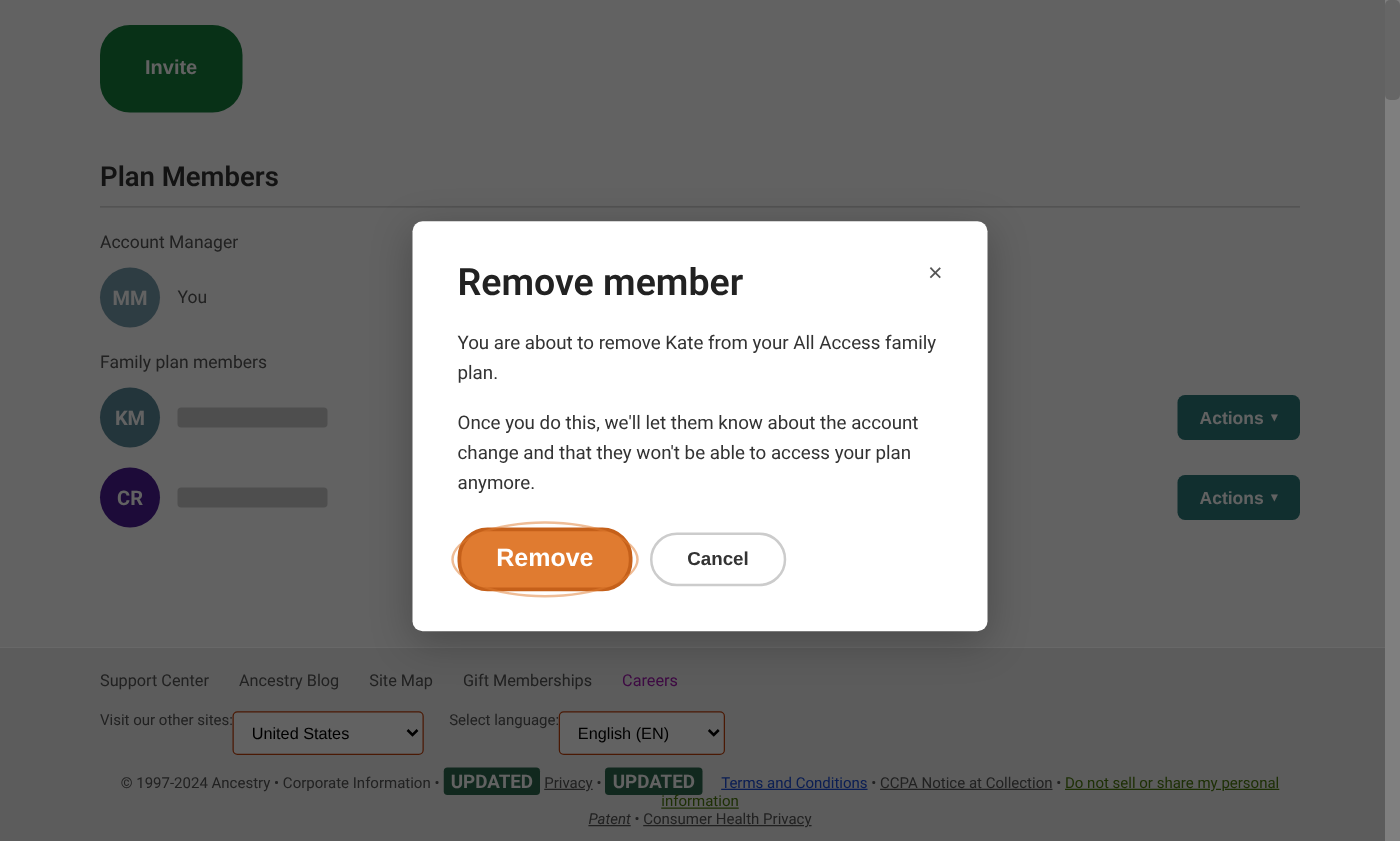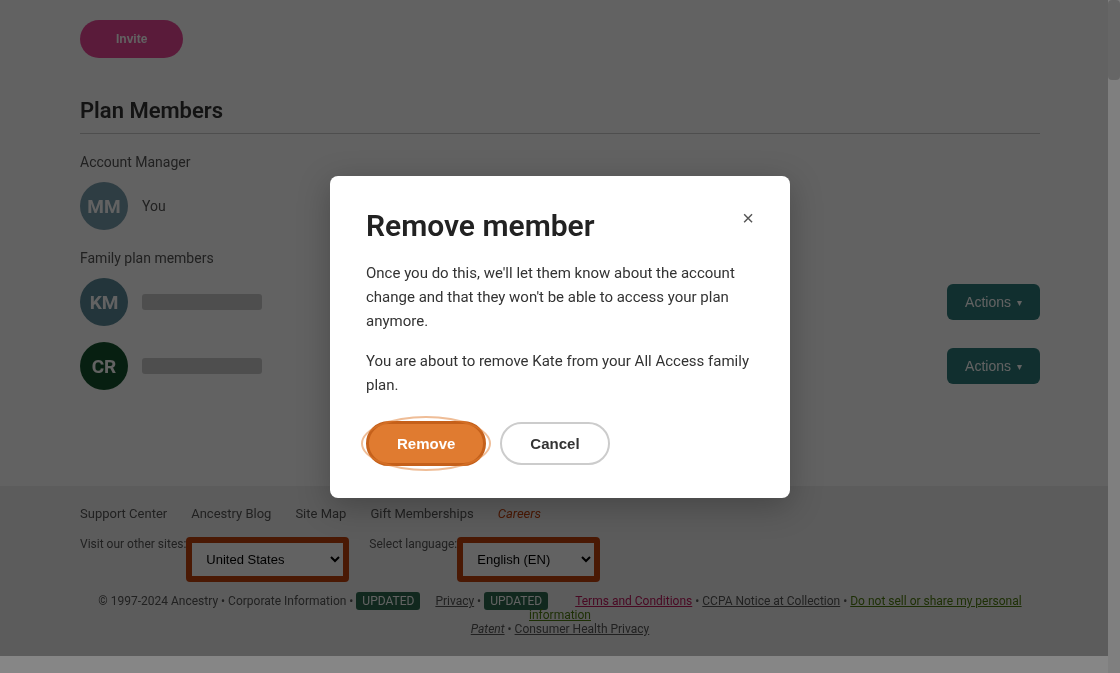--- a/index.html
+++ b/index.html
@@ -13,26 +13,26 @@
     }
 
     
     .page-bg {
       background: #fff;
       padding: 20px 80px 0;
       filter: brightness(0.7);
     }
 
     .invite-btn {
-      background: #ec4899;
+      background: #15803d;
       color: white;
       border: none;
       border-radius: 24px;
-      padding: 12px 36px;
-      font-size: 12px;
+      padding: 26px 36px;
+      font-size: 16px;
       font-weight: 600;
       cursor: pointer;
       margin-bottom: 40px;
     }
 
     .plan-members-title {
       font-size: 22px;
       font-weight: 600;
       color: #333;
       margin-bottom: 10px;
@@ -57,29 +57,29 @@
       margin-bottom: 16px;
     }
 
     .avatar {
       width: 48px;
       height: 48px;
       border-radius: 50%;
       display: flex;
       align-items: center;
       justify-content: center;
-      font-size: 19px;
+      font-size: 16px;
       font-weight: 700;
       color: white;
       flex-shrink: 0;
     }
 
     .avatar-mm { background: #7a9eae; }
     .avatar-km { background: #5b8a9a; }
-    .avatar-cr { background: #14532d; }
+    .avatar-cr { background: #4c1d95; }
 
     .member-name-blurred {
       width: 120px;
       height: 16px;
       background: #ccc;
       border-radius: 3px;
     }
 
     .member-you {
       font-size: 14px;
@@ -87,21 +87,21 @@
     }
 
     .actions-btn {
       margin-left: auto;
       background: #2d7b7b;
       color: white;
       border: none;
       border-radius: 6px;
       padding: 10px 18px;
       font-size: 14px;
-      font-weight: 400;
+      font-weight: 700;
       cursor: pointer;
       display: flex;
       align-items: center;
       gap: 6px;
     }
 
     .actions-btn .chevron {
       font-size: 10px;
     }
 
@@ -125,42 +125,42 @@
     }
 
     .footer-select-label {
       font-size: 12px;
       color: #555;
       margin-bottom: 4px;
     }
 
     .footer-select {
       padding: 8px 28px 8px 10px;
-      border: 6px solid #c2410c;
+      border: 1px solid #c2410c;
       border-radius: 4px;
       font-size: 13px;
       background: white;
       appearance: auto;
     }
 
     .footer-copyright {
       font-size: 12px;
       color: #555;
       text-align: center;
       margin-top: 12px;
     }
 
     .badge-updated {
       background: #2d6a4f;
       color: white;
-      font-size: 12px;
-      font-weight: 400;
+      font-size: 15px;
+      font-weight: 700;
       padding: 2px 6px;
       border-radius: 3px;
-      margin-right: 12px;
+      margin-right: 0;
     }
 
     
     .modal-overlay {
       position: absolute;
       top: 0;
       left: 0;
       width: 100%;
       height: 100%;
       background: rgba(0,0,0,0.45);
@@ -223,21 +223,21 @@
       gap: 14px;
       align-items: center;
     }
 
     .btn-remove {
       background: #e07b30;
       color: white;
       border: 3px solid #c5601a;
       border-radius: 24px;
       padding: 11px 28px;
-      font-size: 15px;
+      font-size: 20px;
       font-weight: 600;
       cursor: pointer;
       position: relative;
     }
 
     .btn-remove::after {
       content: '';
       position: absolute;
       top: -8px;
       left: -8px;
@@ -329,21 +329,21 @@
   <div style="height: 80px;"></div>
 </div>
 
 <div class="footer">
   <div style="display:flex; justify-content:space-between; align-items:center; flex-wrap:wrap; ">
     <div class="footer-links">
       <a href="#" style="color:#555;text-decoration:none;">Support Center</a>
       <a href="#" style="color:#555;text-decoration:none;">Ancestry Blog</a>
       <a href="#" style="color:#555;text-decoration:none;">Site Map</a>
       <a href="#" style="color:#555;text-decoration:none;">Gift Memberships</a>
-      <a href="#" style="color:#c2410c;text-decoration:none;font-style:italic;">Careers</a>
+      <a href="#" style="color:#a21caf;text-decoration:none;">Careers</a>
     </div>
     <div style="display:flex; gap:20px; align-items:flex-end;">
       <div class="footer-select-group">
         <div class="footer-select-label">Visit our other sites:</div>
         <select class="footer-select">
           <option>United States</option>
           <option>United Kingdom</option>
           <option>Canada</option>
           <option>Australia</option>
         </select>
@@ -357,41 +357,41 @@
         </select>
       </div>
     </div>
   </div>
 
   <div class="footer-copyright">
     <span>© 1997-2024 Ancestry • Corporate Information •</span>
     <span class="badge-updated">UPDATED</span>
     <a href="#" style="color:#555;">Privacy</a> •
     <span class="badge-updated">UPDATED</span>
-    <a href="#" style="color:#be185d;margin-left:12px;">Terms and Conditions</a> •
+    <a href="#" style="color:#1d4ed8;margin-left:12px;">Terms and Conditions</a> •
     <a href="#" style="color:#555;">CCPA Notice at Collection</a> •
     <a href="#" style="color:#4d7c0f;">Do not sell or share my personal information</a>
     <br>
     <a href="#" style="color:#555;font-style:italic;">Patent</a> •
     <a href="#" style="color:#555;">Consumer Health Privacy</a>
   </div>
 </div>
 
 <div class="scrollbar">
   <div class="scrollbar-thumb"></div>
 </div>
 
 <div class="modal-overlay">
   <div class="modal">
     <div class="modal-header">
       <h2 class="modal-title">Remove member</h2>
       <button class="modal-close">×</button>
     </div>
     <div class="modal-body">
+      <p>You are about to remove Kate from your All Access family plan.</p>
       <p>Once you do this, we'll let them know about the account change and that they won't be able to access your plan anymore.</p>
-      <p>You are about to remove Kate from your All Access family plan.</p>
     </div>
     <div class="modal-actions">
       <button class="btn-remove">Remove</button>
       <button class="btn-cancel">Cancel</button>
     </div>
   </div>
 </div>
 
 </body></html>

